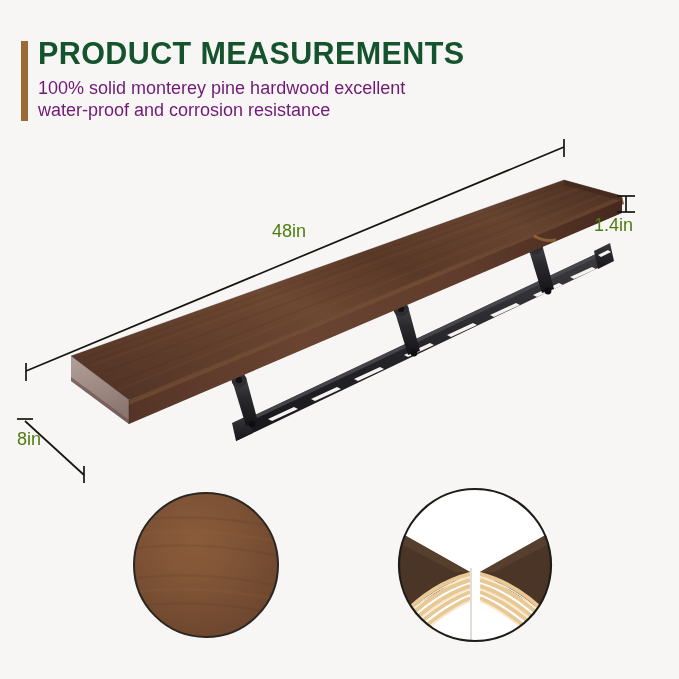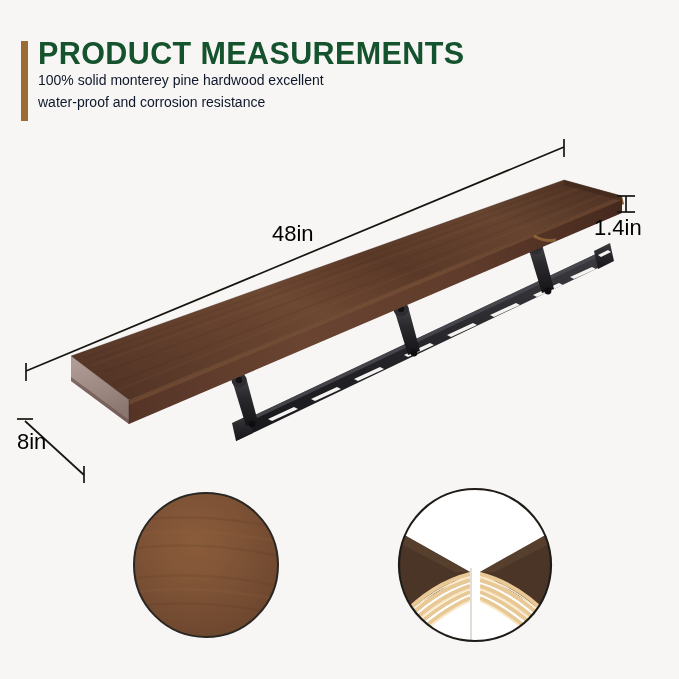--- a/index.html
+++ b/index.html
@@ -20,31 +20,31 @@
     background:#9a6b33;
   }
   .title {
     position:absolute; left:38px; top:36px;
     font-size:30.5px; font-weight:bold;
     letter-spacing:0.4px;
     color:#14532d;
     white-space:nowrap;
   }
   .subtitle {
-    position:absolute; left:38px; top:69px;
-    font-size:14px; line-height:22px;
-    color:#0f172a;
+    position:absolute; left:38px; top:77px;
+    font-size:18px; line-height:22px;
+    color:#701a75;
     white-space:pre-line;
   }
 
   
   .dim-label {
     position:absolute;
-    font-size:22px;
-    color:#000000;
+    font-size:18px;
+    color:#4d7c0f;
     white-space:nowrap;
   }
   .dim-48  { left:272px; top:221px; }
   .dim-14  { left:594px; top:215px; }
   .dim-8   { left:17px;  top:429px; }
 
   svg { position:absolute; left:0; top:0; overflow:visible; }
   #art { width:679px; height:679px; }
 </style>
 </head>

